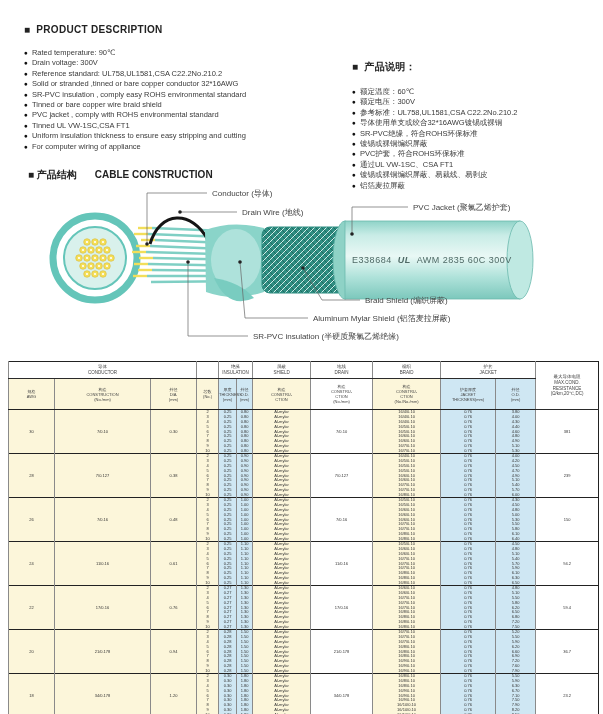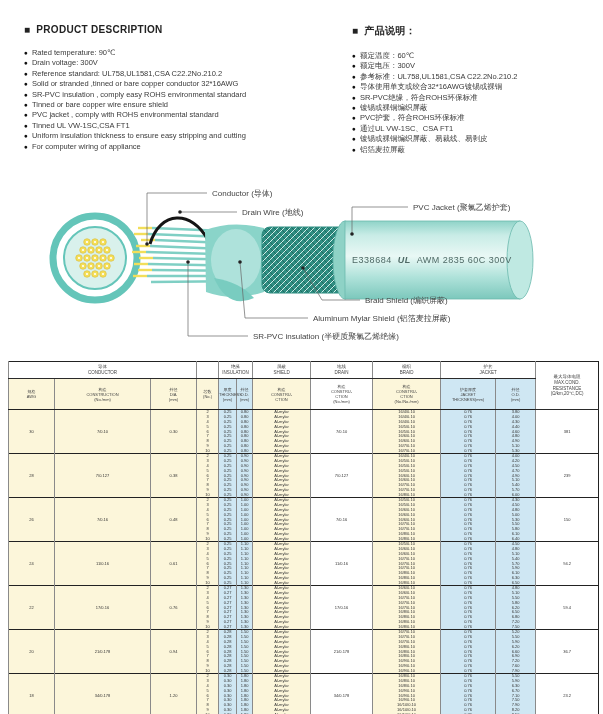--- a/index.html
+++ b/index.html
@@ -1,21 +1,21 @@
 <!DOCTYPE html>
 <html><head>
 <meta charset="utf-8">
 <style>
   html,body{margin:0;padding:0;background:#fff;}
   .page{position:relative;width:603px;height:714px;background:#fff;overflow:hidden;
         font-family:"Liberation Sans","DejaVu Sans",sans-serif;color:#333;}
   
   .desc{position:absolute;top:24px;}
   .desc-en{left:24px;width:310px;}
-  .desc-cn{left:352px;width:245px;}
+  .desc-cn{left:352px;width:245px;margin-top:36px;}
   .sec-head{font-size:10px;font-weight:bold;color:#222;margin:0 0 13px 0;letter-spacing:.3px;}
   .sec-head .sq{font-size:10px;margin-right:6px;}
   ul.bullets{list-style:none;margin:0;padding:0;}
   ul.bullets li{font-size:7.5px;line-height:10.4px;color:#3a3a3a;white-space:nowrap;}
   ul.bullets .dot{font-size:6.5px;margin-right:4px;color:#111;}
   
   .cons-head{position:absolute;left:28px;top:168px;font-size:10px;font-weight:bold;color:#222;}
   .cons-head .gap{display:inline-block;width:18px;}
   .diagram{position:absolute;left:0;top:182px;width:603px;height:176px;}
   
@@ -39,21 +39,21 @@
 <div class="page">
 
   <section class="desc desc-en">
     <h2 class="sec-head"><span class="sq">■</span><span>PRODUCT DESCRIPTION</span></h2>
     <ul class="bullets" id="bullets-en">
         <li><span class="dot">●</span><span>Rated temperature: 90℃</span></li>
         <li><span class="dot">●</span><span>Drain voltage: 300V</span></li>
         <li><span class="dot">●</span><span>Reference standard: UL758,UL1581,CSA C22.2No.210.2</span></li>
         <li><span class="dot">●</span><span>Solid or stranded ,tinned or bare copper conductor 32*16AWG</span></li>
         <li><span class="dot">●</span><span>SR-PVC insulation , comply easy ROHS environmental standard</span></li>
-        <li><span class="dot">●</span><span>Tinned or bare copper wire ensure shield</span></li>
+        <li><span class="dot">●</span><span>Tinned or bare copper wire braid shield</span></li>
         <li><span class="dot">●</span><span>PVC jacket , comply with ROHS environmental standard</span></li>
         <li><span class="dot">●</span><span>Tinned UL VW-1SC,CSA FT1</span></li>
         <li><span class="dot">●</span><span>Uniform insulation thickness to ensure easy stripping and cutting</span></li>
         <li><span class="dot">●</span><span>For computer wiring of appliance</span></li>
       </ul>
   </section>
 
   <section class="desc desc-cn">
     <h2 class="sec-head"><span class="sq">■</span><span>产品说明：</span></h2>
     <ul class="bullets" id="bullets-cn">
@@ -63,20 +63,21 @@
         <li><span class="dot">●</span><span>导体使用单支或绞合32*16AWG镀锡或裸铜</span></li>
         <li><span class="dot">●</span><span>SR-PVC绝缘，符合ROHS环保标准</span></li>
         <li><span class="dot">●</span><span>镀锡或裸铜编织屏蔽</span></li>
         <li><span class="dot">●</span><span>PVC护套，符合ROHS环保标准</span></li>
         <li><span class="dot">●</span><span>通过UL VW-1SC、CSA FT1</span></li>
         <li><span class="dot">●</span><span>镀锡或裸铜编织屏蔽、易裁线、易剥皮</span></li>
         <li><span class="dot">●</span><span>铝箔麦拉屏蔽</span></li>
       </ul>
   </section>
 
+  <div class="cons-head"><span class="sq">■</span>&nbsp;<span>产品结构</span><span class="gap"></span><span>CABLE CONSTRUCTION</span></div>
 
   <svg class="diagram" viewBox="0 0 603 176">
     <defs>
       <pattern id="braidp" width="6" height="6" patternUnits="userSpaceOnUse">
         <rect width="6" height="6" fill="#2F8E82"></rect>
         <path d="M0,6 L6,0 M-1,1 L1,-1 M5,7 L7,5" stroke="#CFEDE8" stroke-width="1"></path>
         <path d="M0,0 L6,6 M5,-1 L7,1 M-1,5 L1,7" stroke="#1F6B61" stroke-width="1"></path>
       </pattern>
       <linearGradient id="jg" x1="0" y1="0" x2="0" y2="1">
         <stop offset="0" stop-color="#8FD3C8"></stop>

